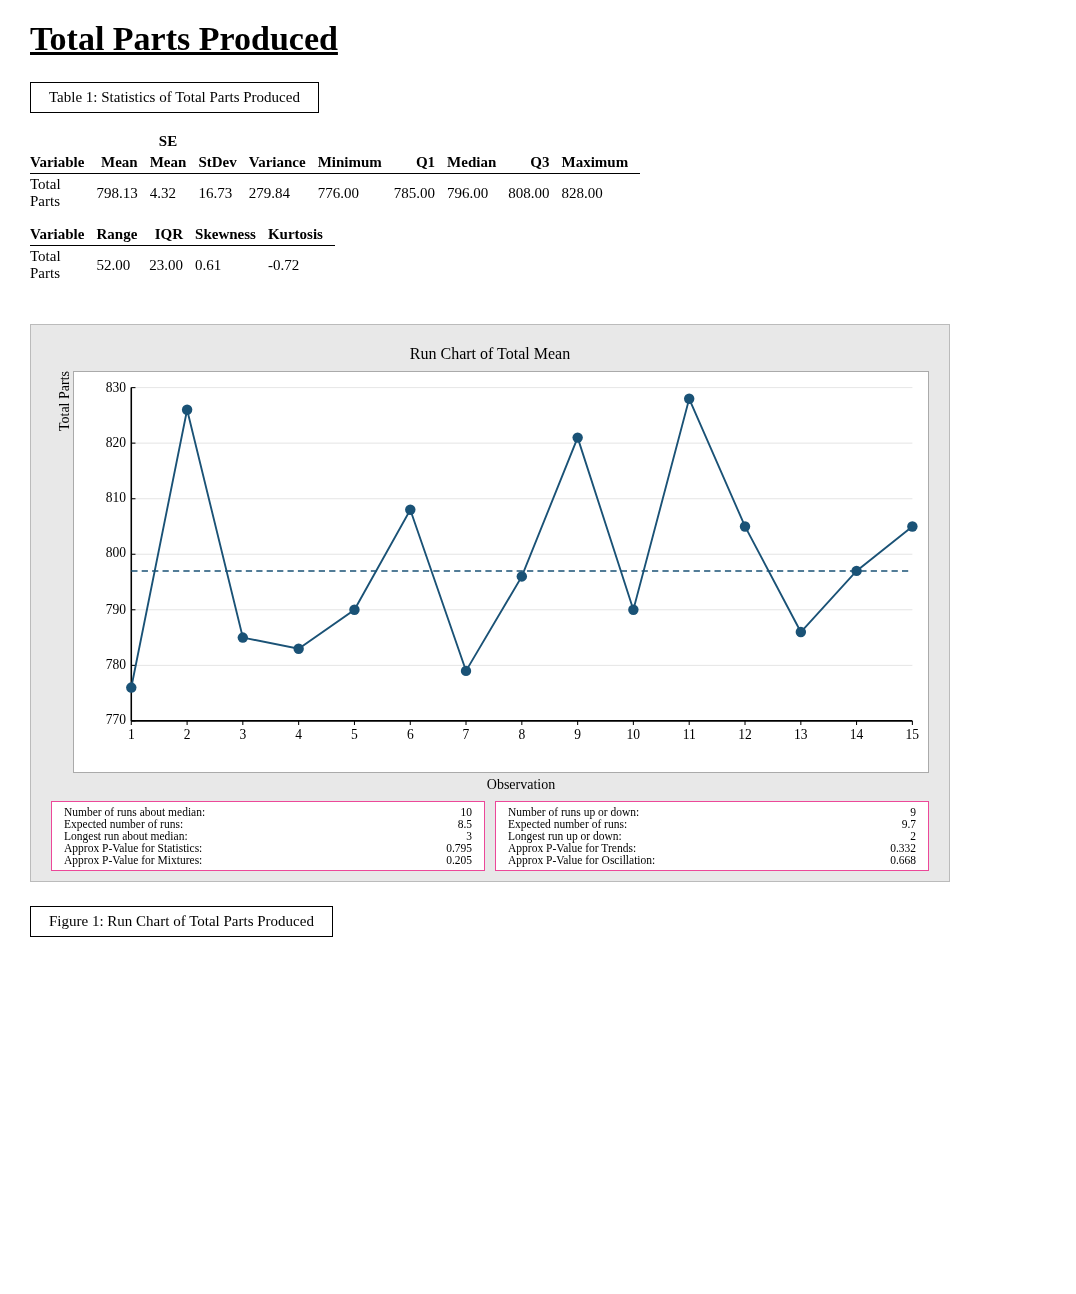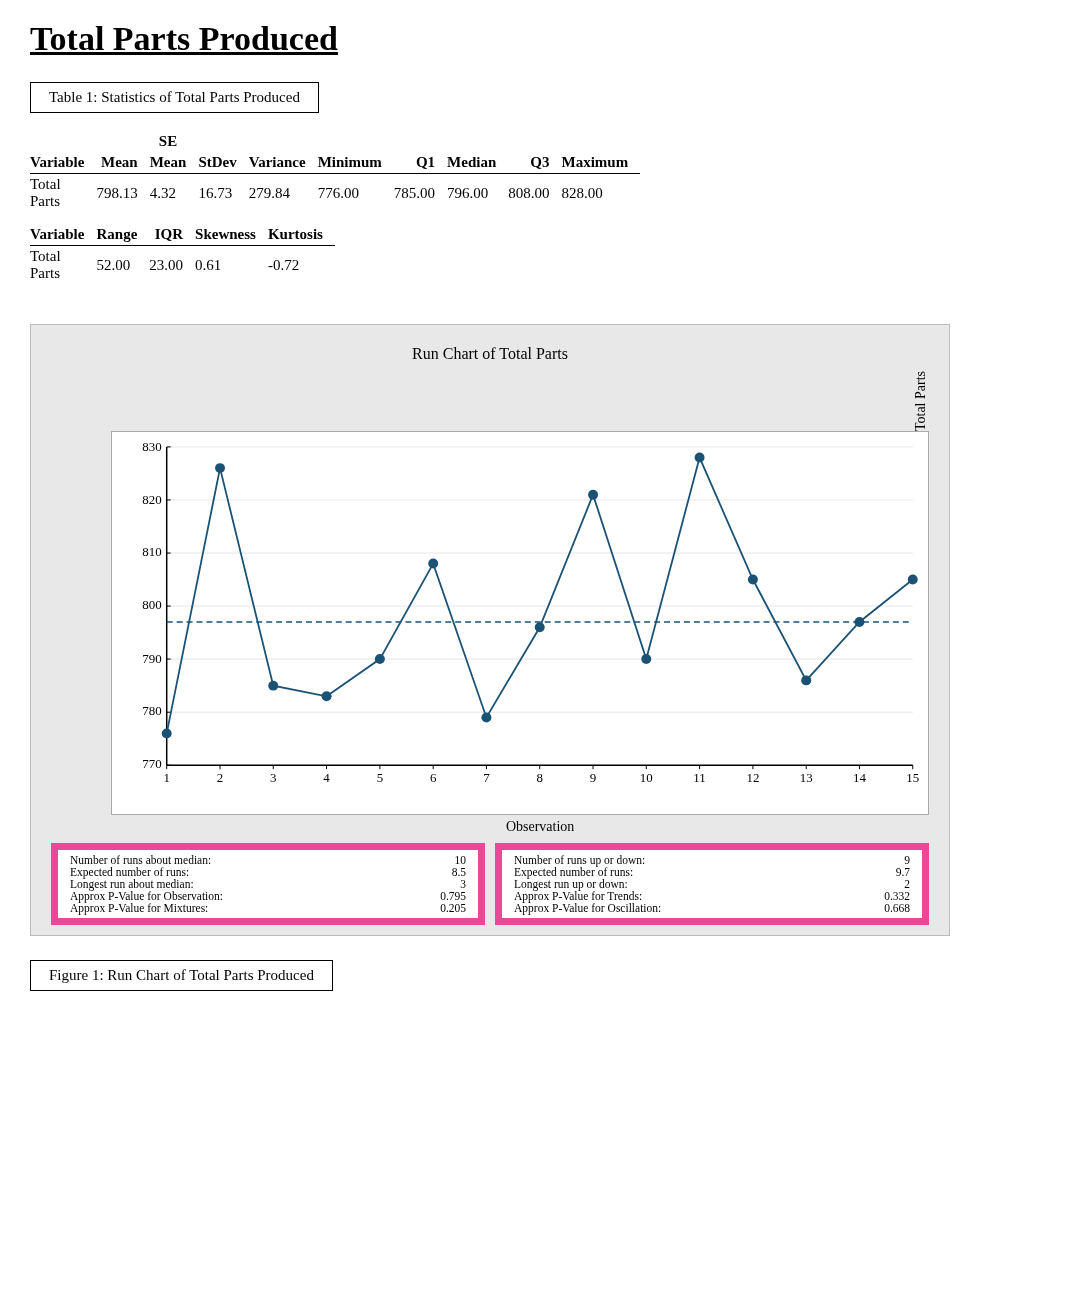--- a/index.html
+++ b/index.html
@@ -55,22 +55,21 @@
       width: 920px;
     }
     .chart-title {
       text-align: center;
       font-size: 16px;
       font-weight: normal;
       margin-bottom: 8px;
     }
     .chart-area {
       display: flex;
-      align-items: flex-end;
-      flex-direction: column;
+      align-items: flex-start;
     }
     .y-label {
       writing-mode: vertical-rl;
       transform: rotate(180deg);
       font-size: 14px;
       text-align: center;
       padding-right: 6px;
       white-space: nowrap;
     }
     .chart-inner {
@@ -91,21 +90,21 @@
       margin-top: 4px;
       margin-left: 40px;
     }
     .chart-stats-box {
       display: flex;
       font-size: 11.5px;
       margin-top: 8px;
       gap: 10px;
     }
     .stats-col {
-      border: 7px solid #ec4899;
+      border: 1px solid #ec4899;
       padding: 4px 8px;
       flex: 1;
       background: #fff;
     }
     .stats-col table {
       width: 100%;
       border-collapse: collapse;
     }
     .stats-col td {
       padding: 0 4px;
@@ -197,21 +196,21 @@
       <td>52.00</td>
       <td>23.00</td>
       <td>0.61</td>
       <td>-0.72</td>
     </tr>
   </tbody>
 </table>
 
 
 <div class="chart-outer">
-  <div class="chart-title">Run Chart of Total Parts</div>
+  <div class="chart-title">Run Chart of Total Mean</div>
   <div class="chart-area">
     <div class="y-label">Total Parts</div>
     <div style="flex:1; display:flex; flex-direction:column;">
       <div class="chart-inner">
         <svg class="chart-svg" viewBox="0 0 820 380" preserveAspectRatio="none">
 
           <line x1="55" y1="15" x2="805" y2="15" stroke="#ccc" stroke-width="0.5"></line>
           <line x1="55" y1="68.3" x2="805" y2="68.3" stroke="#ccc" stroke-width="0.5"></line>
           <line x1="55" y1="121.7" x2="805" y2="121.7" stroke="#ccc" stroke-width="0.5"></line>
           <line x1="55" y1="175" x2="805" y2="175" stroke="#ccc" stroke-width="0.5"></line>
@@ -305,21 +304,21 @@
         </tr>
         <tr>
           <td>Expected number of runs:</td>
           <td>8.5</td>
         </tr>
         <tr>
           <td>Longest run about median:</td>
           <td>3</td>
         </tr>
         <tr>
-          <td>Approx P-Value for Observation:</td>
+          <td>Approx P-Value for Statistics:</td>
           <td>0.795</td>
         </tr>
         <tr>
           <td>Approx P-Value for Mixtures:</td>
           <td>0.205</td>
         </tr>
       </tbody>
         </table>
     </div>
     <div class="stats-col">

